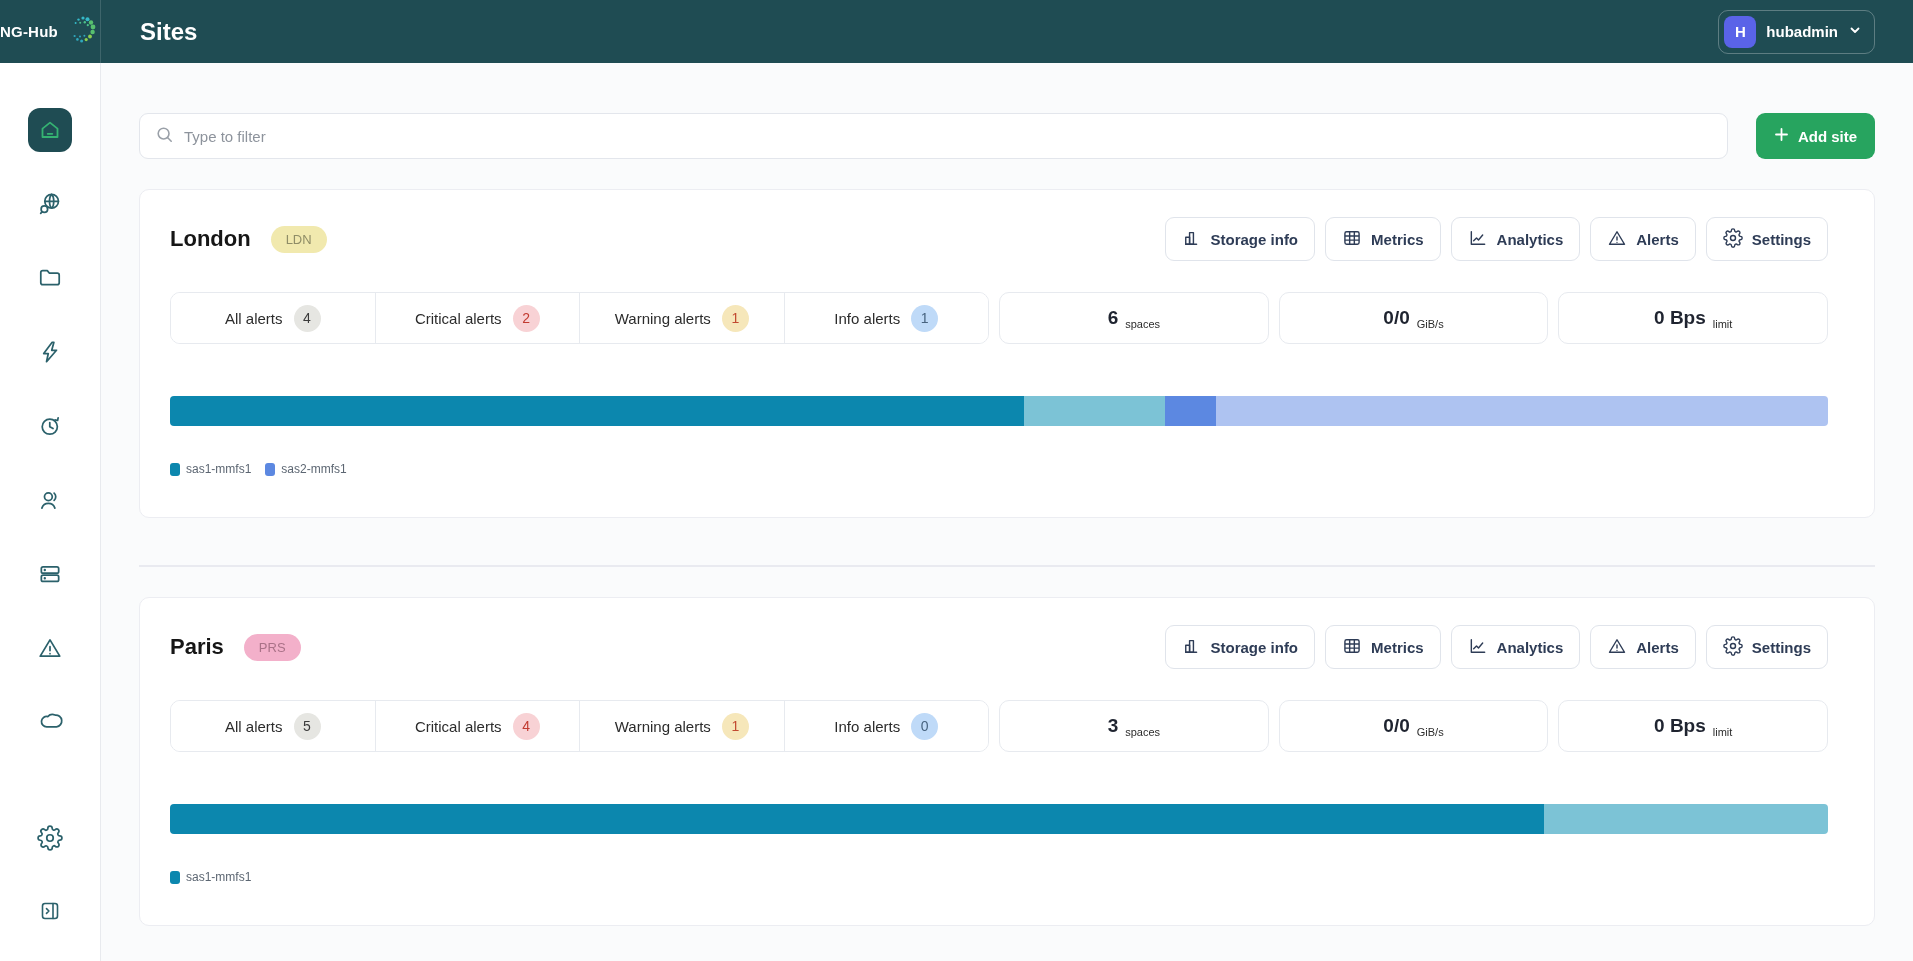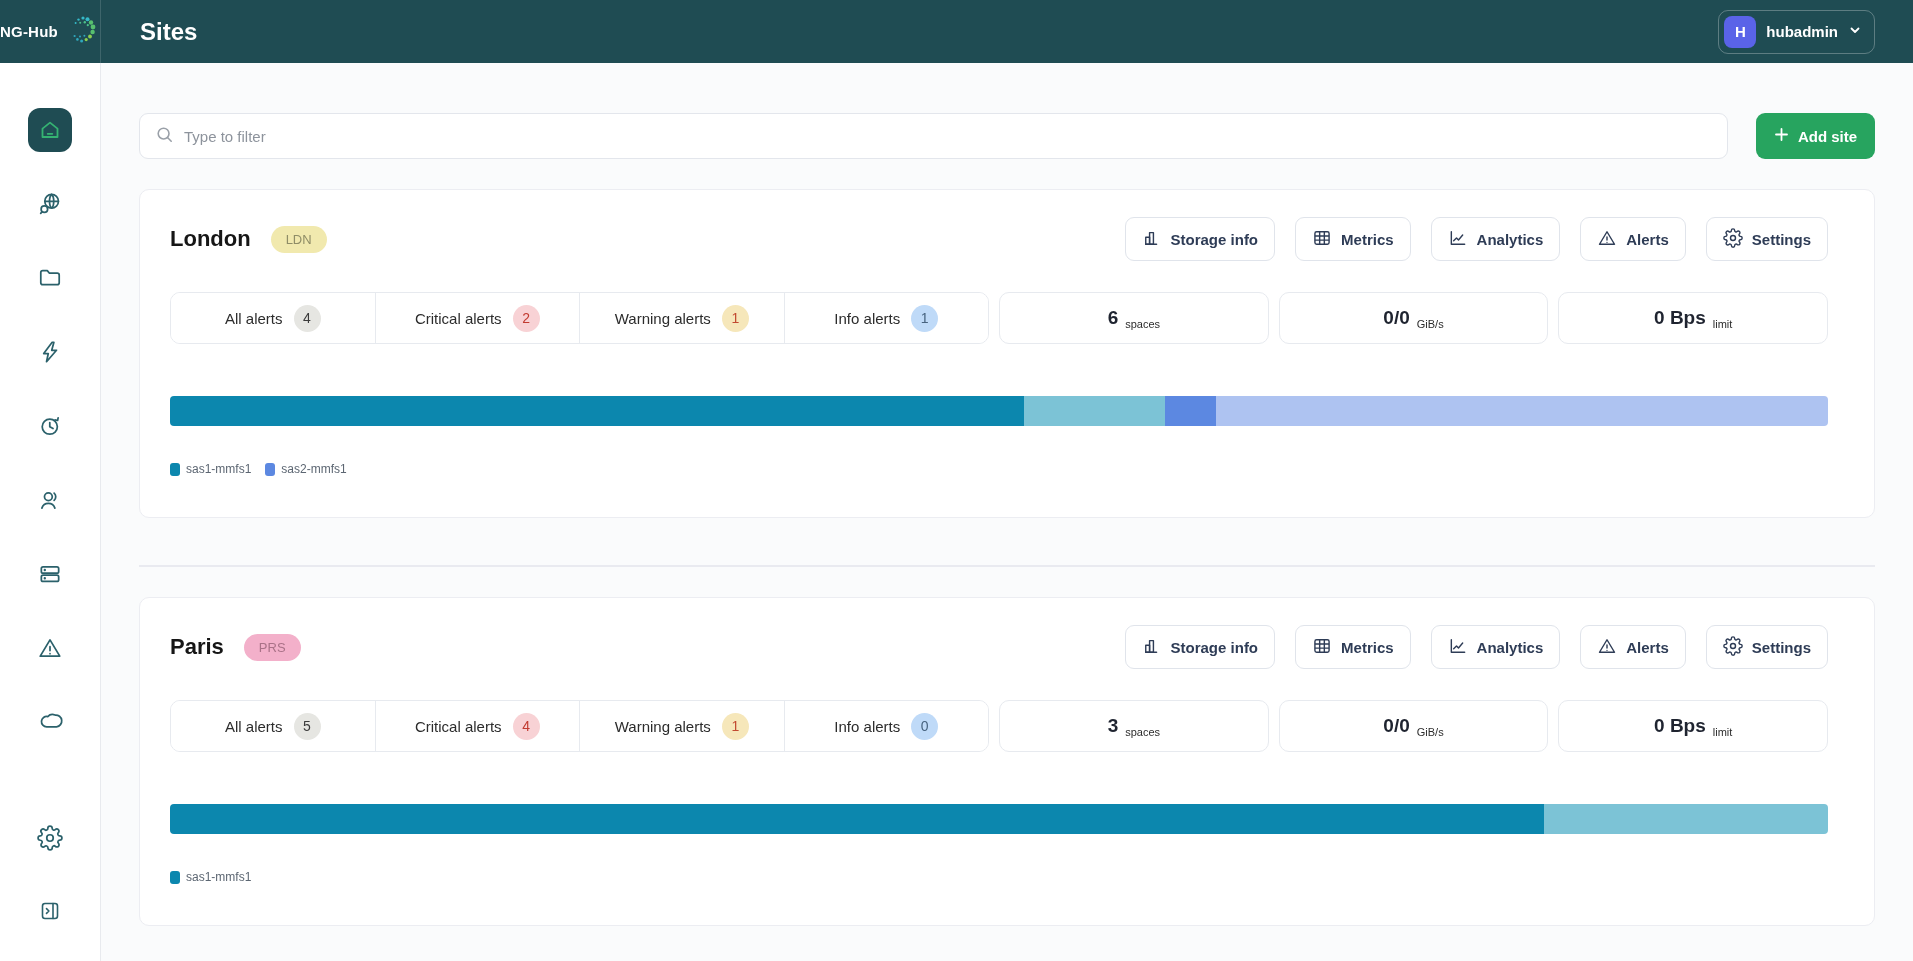--- a/index.html
+++ b/index.html
@@ -44,21 +44,21 @@
     display:flex; align-items:center; justify-content:center; gap:9px; font-size:15px;
     font-weight:600; cursor:pointer; font-family:"Liberation Sans", sans-serif; }
 
   .site-card { margin-top:30px; background:#fff; border:1px solid #ecedf2; border-radius:10px;
     padding:26px 46px 0 30px; height:329px; }
   .card-head { display:flex; align-items:center; height:46px; }
   .site-name { font-size:22px; font-weight:700; color:#161616; }
   .site-code { margin-left:20px; padding:6px 15px; border-radius:15px; font-size:13px; }
   .code-ldn { background:#f1e9ae; color:#8f8d67; }
   .code-prs { background:#f3b0ca; color:#aa7288; }
-  .actions { margin-left:auto; display:flex; gap:20px; }
+  .actions { margin-left:auto; display:flex; gap:10px; }
   .action-btn { height:44px; display:flex; align-items:center; gap:9px; padding:0 16px;
     background:#fff; border:1px solid #e0e4eb; border-radius:9px; font-size:15px; font-weight:600;
     color:#2e3c56; cursor:pointer; font-family:"Liberation Sans", sans-serif; }
   .action-btn svg { flex:0 0 auto; }
 
   .stats-row { margin-top:30px; display:flex; gap:10px; height:52px; }
   .alerts-group { width:49.4%; display:flex; border:1px solid #e7eaef; border-radius:10px;
     overflow:hidden; background:#fff; }
   .alert-cell { flex:1; display:flex; align-items:center; justify-content:center; gap:11px;
     font-size:15px; color:#2c2c2c; border-right:1px solid #e7eaef; cursor:pointer; background:#fff; }

